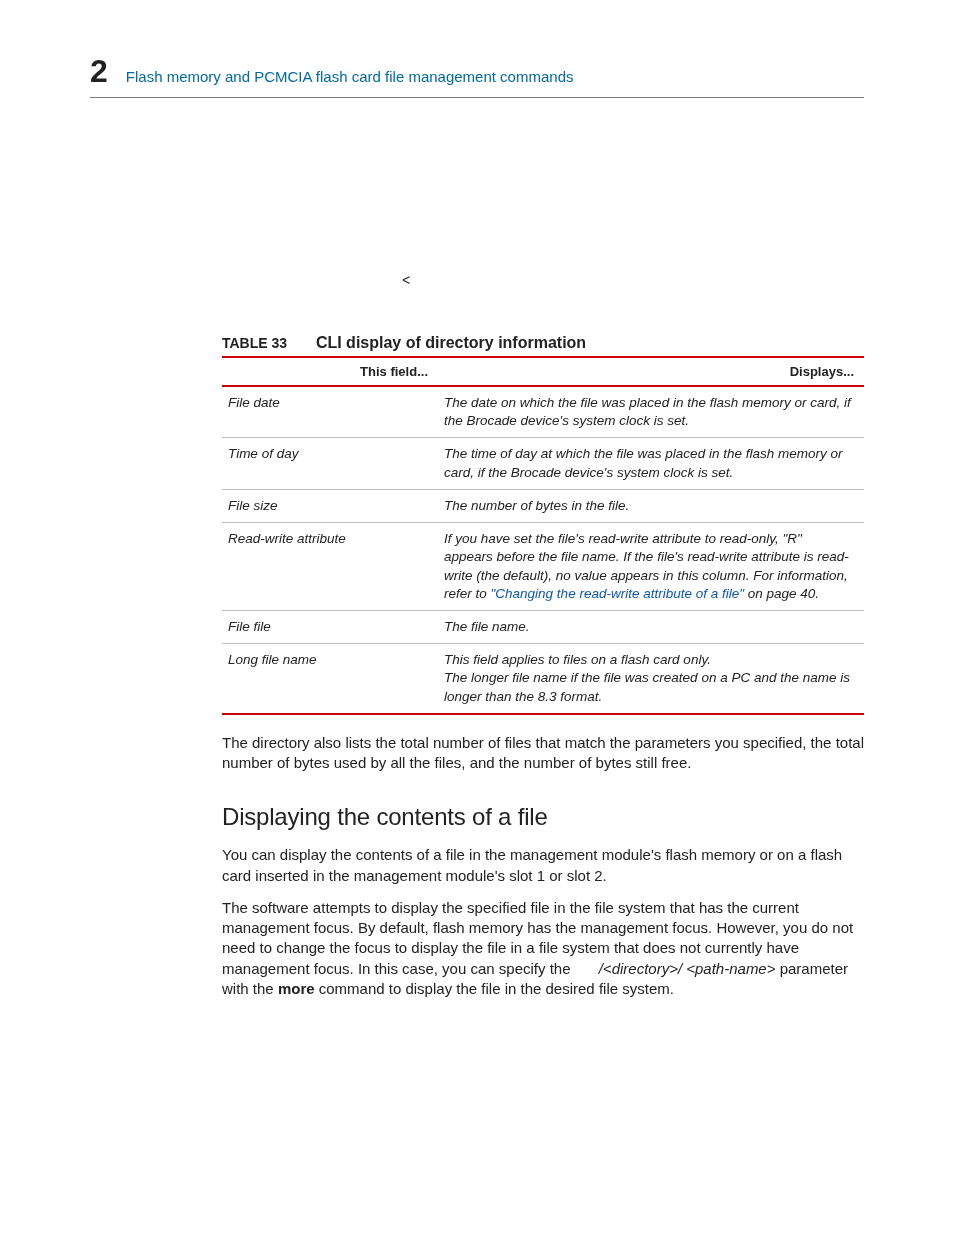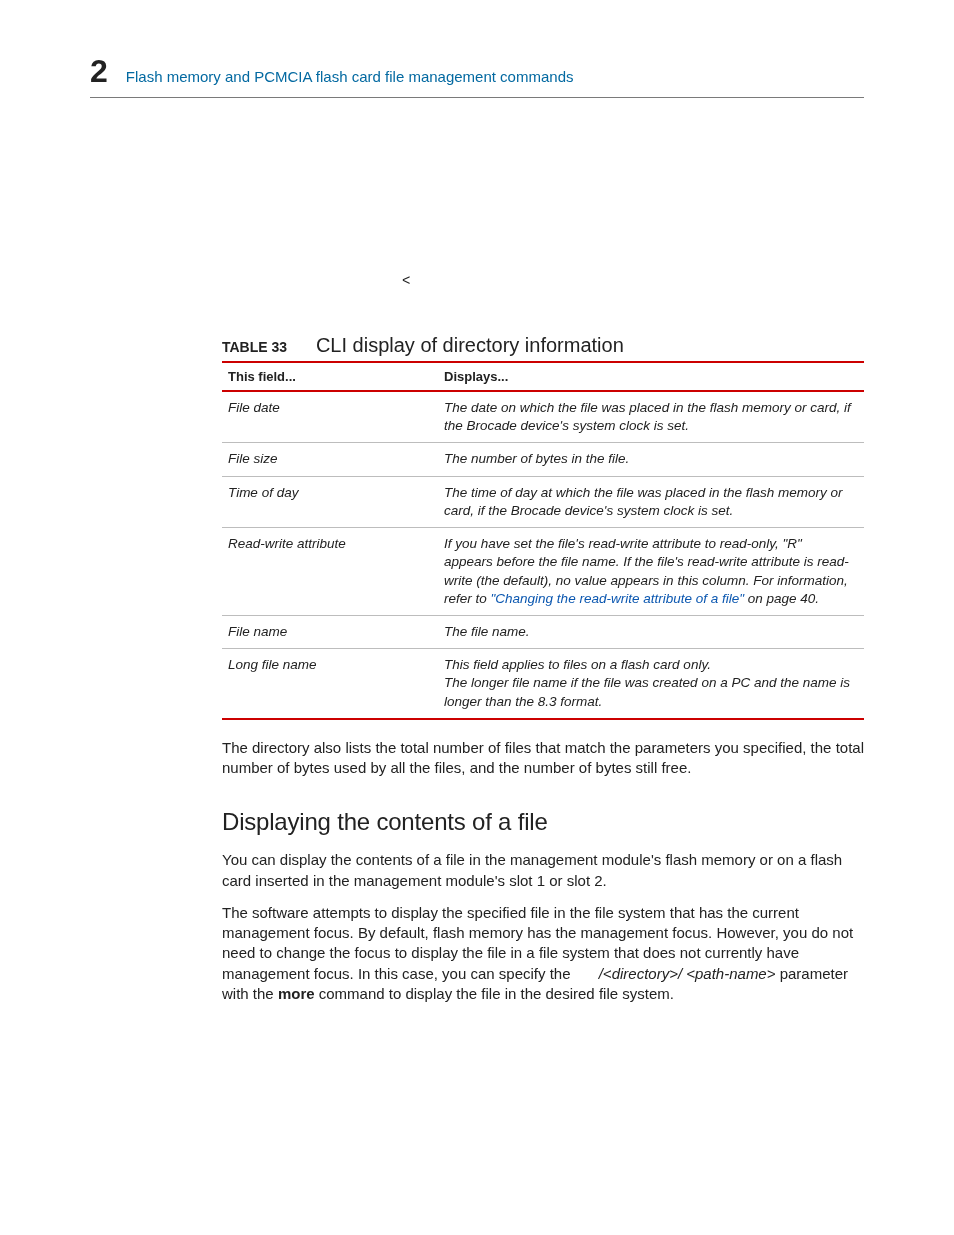--- a/index.html
+++ b/index.html
@@ -69,36 +69,36 @@
     margin-top: 6px;
     font-size: 14px;
   }
   .tbl-caption .label {
     font-weight: 700;
     font-size: 14px;
     display: inline-block;
     min-width: 90px;
   }
   .tbl-caption .title {
-    font-weight: 400;
-    font-size: 20px;
+    font-weight: 700;
+    font-size: 16px;
   }
 
   table.t33 {
     width: 100%;
     border-collapse: collapse;
     font-size: 13.5px;
     margin-top: 4px;
   }
   table.t33 thead tr {
     border-top: 2px solid #cc0000;
     border-bottom: 2px solid #cc0000;
   }
   table.t33 th {
-    text-align: left;
+    text-align: right;
     font-weight: 700;
     padding: 6px 10px 6px 6px;
     font-size: 13px;
   }
   table.t33 th.col1 { width: 200px; }
   table.t33 td {
     padding: 7px 10px 7px 6px;
     vertical-align: top;
     border-bottom: 1px solid #bdbdbd;
     line-height: 1.35;
@@ -149,35 +149,35 @@
           <th class="col1">This field...</th>
           <th>Displays...</th>
         </tr>
       </thead>
       <tbody>
         <tr>
           <td>File date</td>
           <td>The date on which the file was placed in the flash memory or card, if the Brocade device's system clock is set.</td>
         </tr>
         <tr>
+          <td>Time of day</td>
+          <td>The time of day at which the file was placed in the flash memory or card, if the Brocade device's system clock is set.</td>
+        </tr>
+        <tr>
           <td>File size</td>
           <td>The number of bytes in the file.</td>
-        </tr>
-        <tr>
-          <td>Time of day</td>
-          <td>The time of day at which the file was placed in the flash memory or card, if the Brocade device's system clock is set.</td>
         </tr>
         <tr>
           <td>Read-write attribute</td>
           <td>
             <span>If you have set the file's read-write attribute to read-only, "R" appears before the file name. If the file's read-write attribute is read-write (the default), no value appears in this column. For information, refer to </span><span class="link">"Changing the read-write attribute of a file"</span><span> on page 40.</span>
           </td>
         </tr>
         <tr>
-          <td>File name</td>
+          <td>File file</td>
           <td>The file name.</td>
         </tr>
         <tr>
           <td>Long file name</td>
           <td>
             <div>This field applies to files on a flash card only.</div>
             <div>The longer file name if the file was created on a PC and the name is longer than the 8.3 format.</div>
           </td>
         </tr>
       </tbody>

